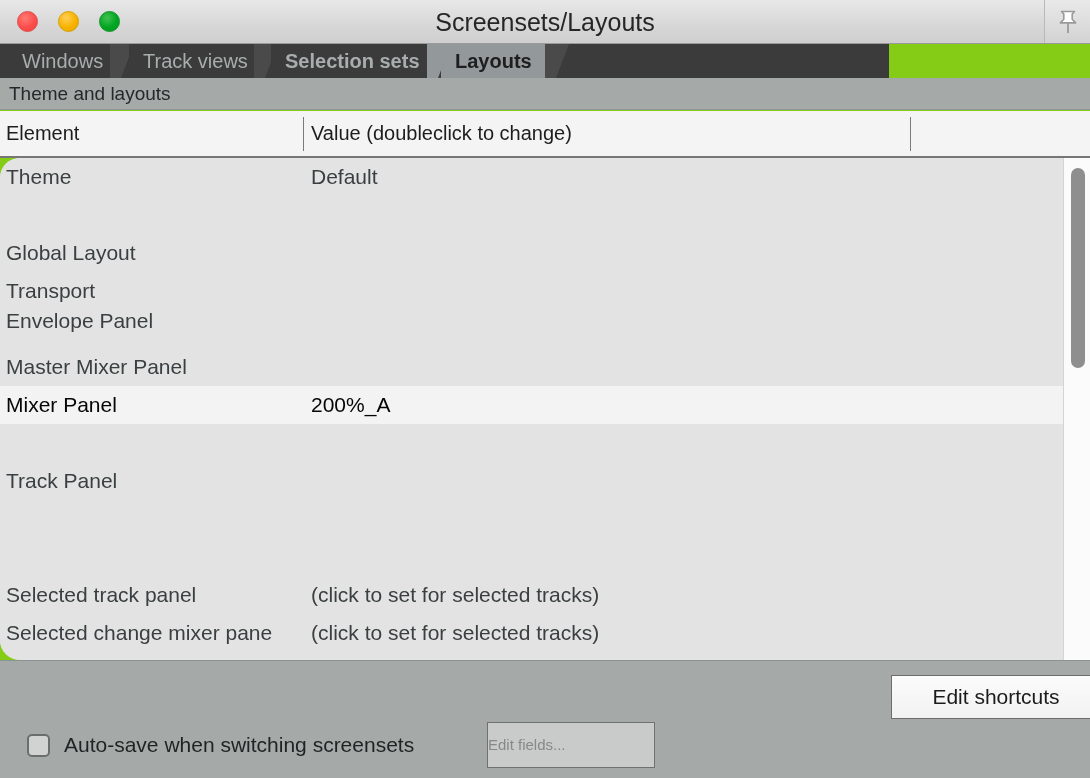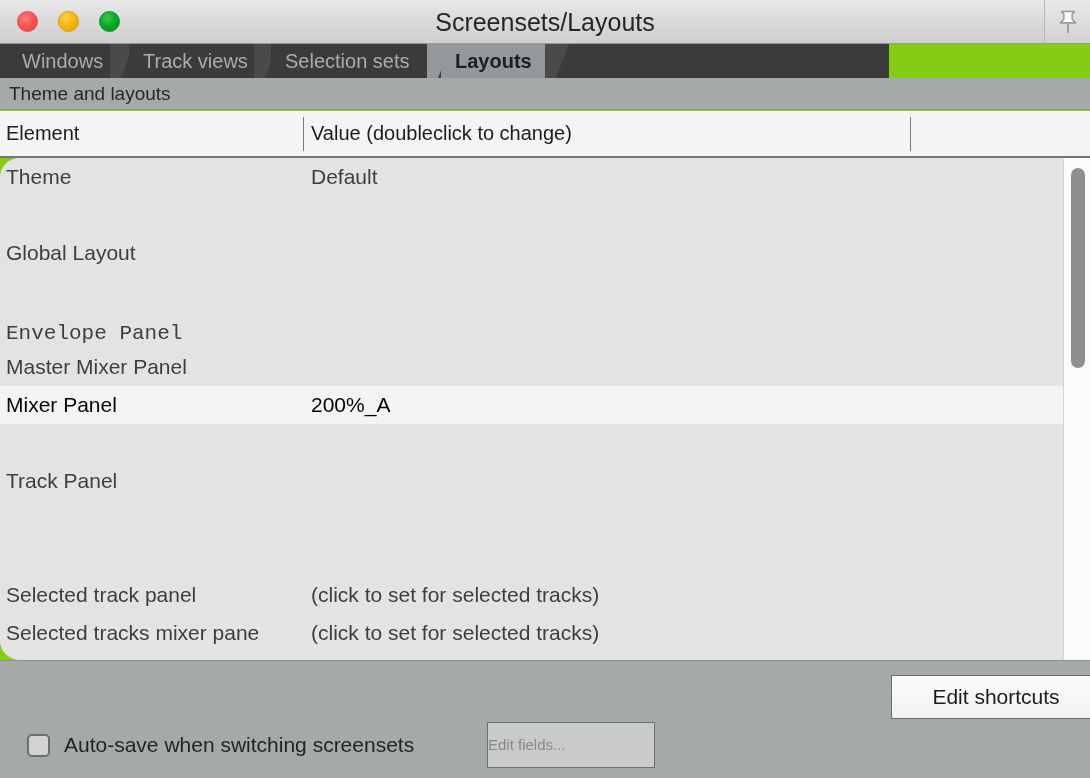--- a/index.html
+++ b/index.html
@@ -273,21 +273,21 @@
         <line x1="13" y1="15" x2="13" y2="25" stroke="#9a9a9a" stroke-width="1.8"></line>
       </svg>
     </div>
   </div>
 
   <div id="tabstrip">
     <div class="tab" id="tab-0" style="left:8px;">Windows</div>
     <div class="tab-sep" style="left:110px;"></div>
     <div class="tab" id="tab-1" style="left:129px;">Track views</div>
     <div class="tab-sep" style="left:254px;"></div>
-    <div class="tab" id="tab-2" style="left:271px;">Selection sets</div>
+    <div class="tab" id="tab-2" style="left:271px;font-weight:bold;">Selection sets</div>
     <div class="tab-sep light-left" style="left:427px;"></div>
     <div class="tab active" id="tab-3" style="left:441px; width:104px;">Layouts</div>
     <div class="tab-sep" style="left:545px;"></div>
   </div>
 
   <div id="section-label">Theme and layouts</div>
 
   <div id="col-header">
     <div class="col-title" id="col-element">Element</div>
     <div class="col-divider" id="divider-1"></div>
@@ -301,21 +301,25 @@
         <div class="cell-value">Default</div>
       </div>
       <div class="row" style="top: 38px;">
         <div class="cell-element"></div>
         <div class="cell-value"></div>
       </div>
       <div class="row" style="top: 76px;">
         <div class="cell-element">Global Layout</div>
         <div class="cell-value"></div>
       </div>
-      <div class="row" style="top: 157px; font-family: Liberation Mono, monospace;">
+      <div class="row" style="top: 114px;">
+        <div class="cell-element">Transport</div>
+        <div class="cell-value"></div>
+      </div>
+      <div class="row" style="top: 144px;">
         <div class="cell-element">Envelope Panel</div>
         <div class="cell-value"></div>
       </div>
       <div class="row" style="top: 190px;">
         <div class="cell-element">Master Mixer Panel</div>
         <div class="cell-value"></div>
       </div>
       <div class="row selected" style="top: 228px;">
         <div class="cell-element">Mixer Panel</div>
         <div class="cell-value">200%_A</div>
@@ -330,21 +334,21 @@
       </div>
       <div class="row" style="top: 380px;">
         <div class="cell-element"></div>
         <div class="cell-value"></div>
       </div>
       <div class="row" style="top: 418px;">
         <div class="cell-element">Selected track panel</div>
         <div class="cell-value">(click to set for selected tracks)</div>
       </div>
       <div class="row" style="top: 456px;">
-        <div class="cell-element">Selected tracks mixer pane</div>
+        <div class="cell-element">Selected change mixer pane</div>
         <div class="cell-value">(click to set for selected tracks)</div>
       </div>
     </div>
 
   <div id="scroll-track">
     <div id="scroll-thumb"></div>
   </div>
 
   <div id="bottom-panel">
     <div id="edit-shortcuts">Edit shortcuts</div>

